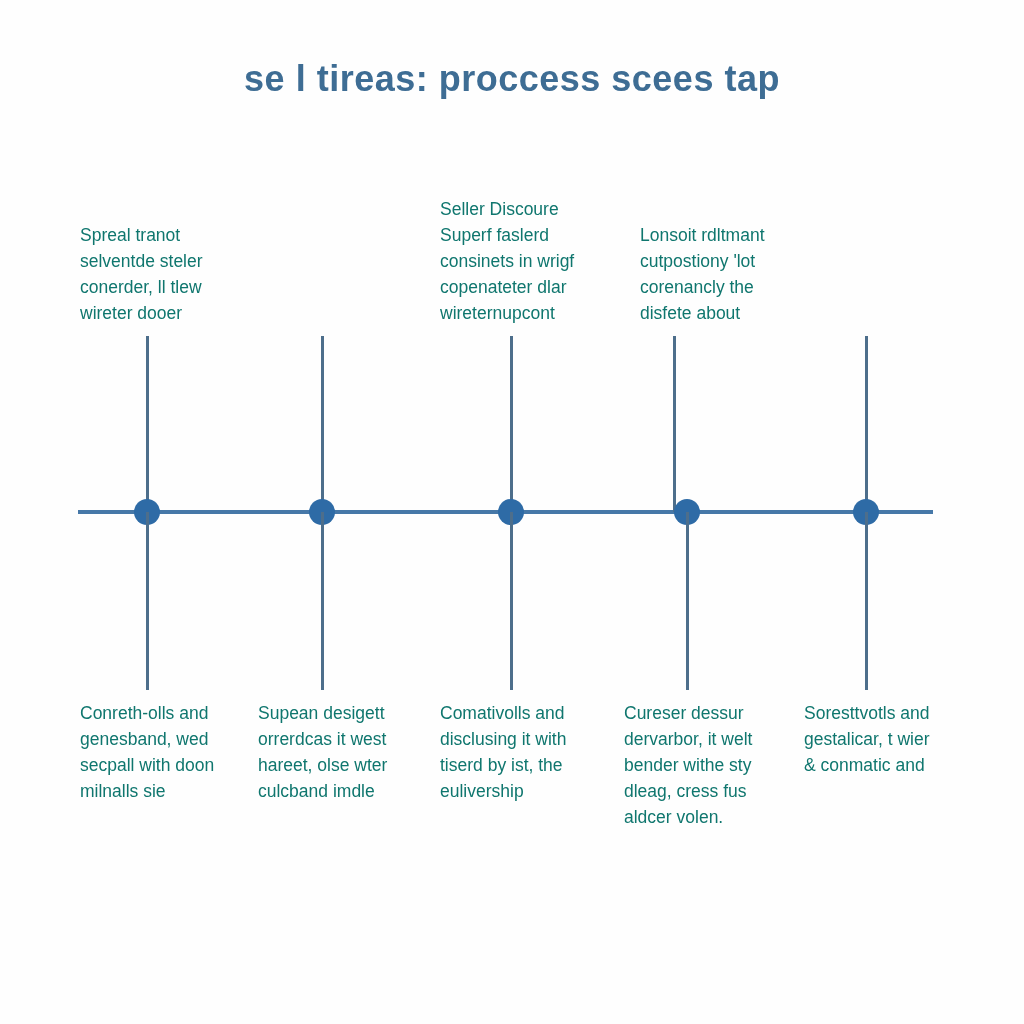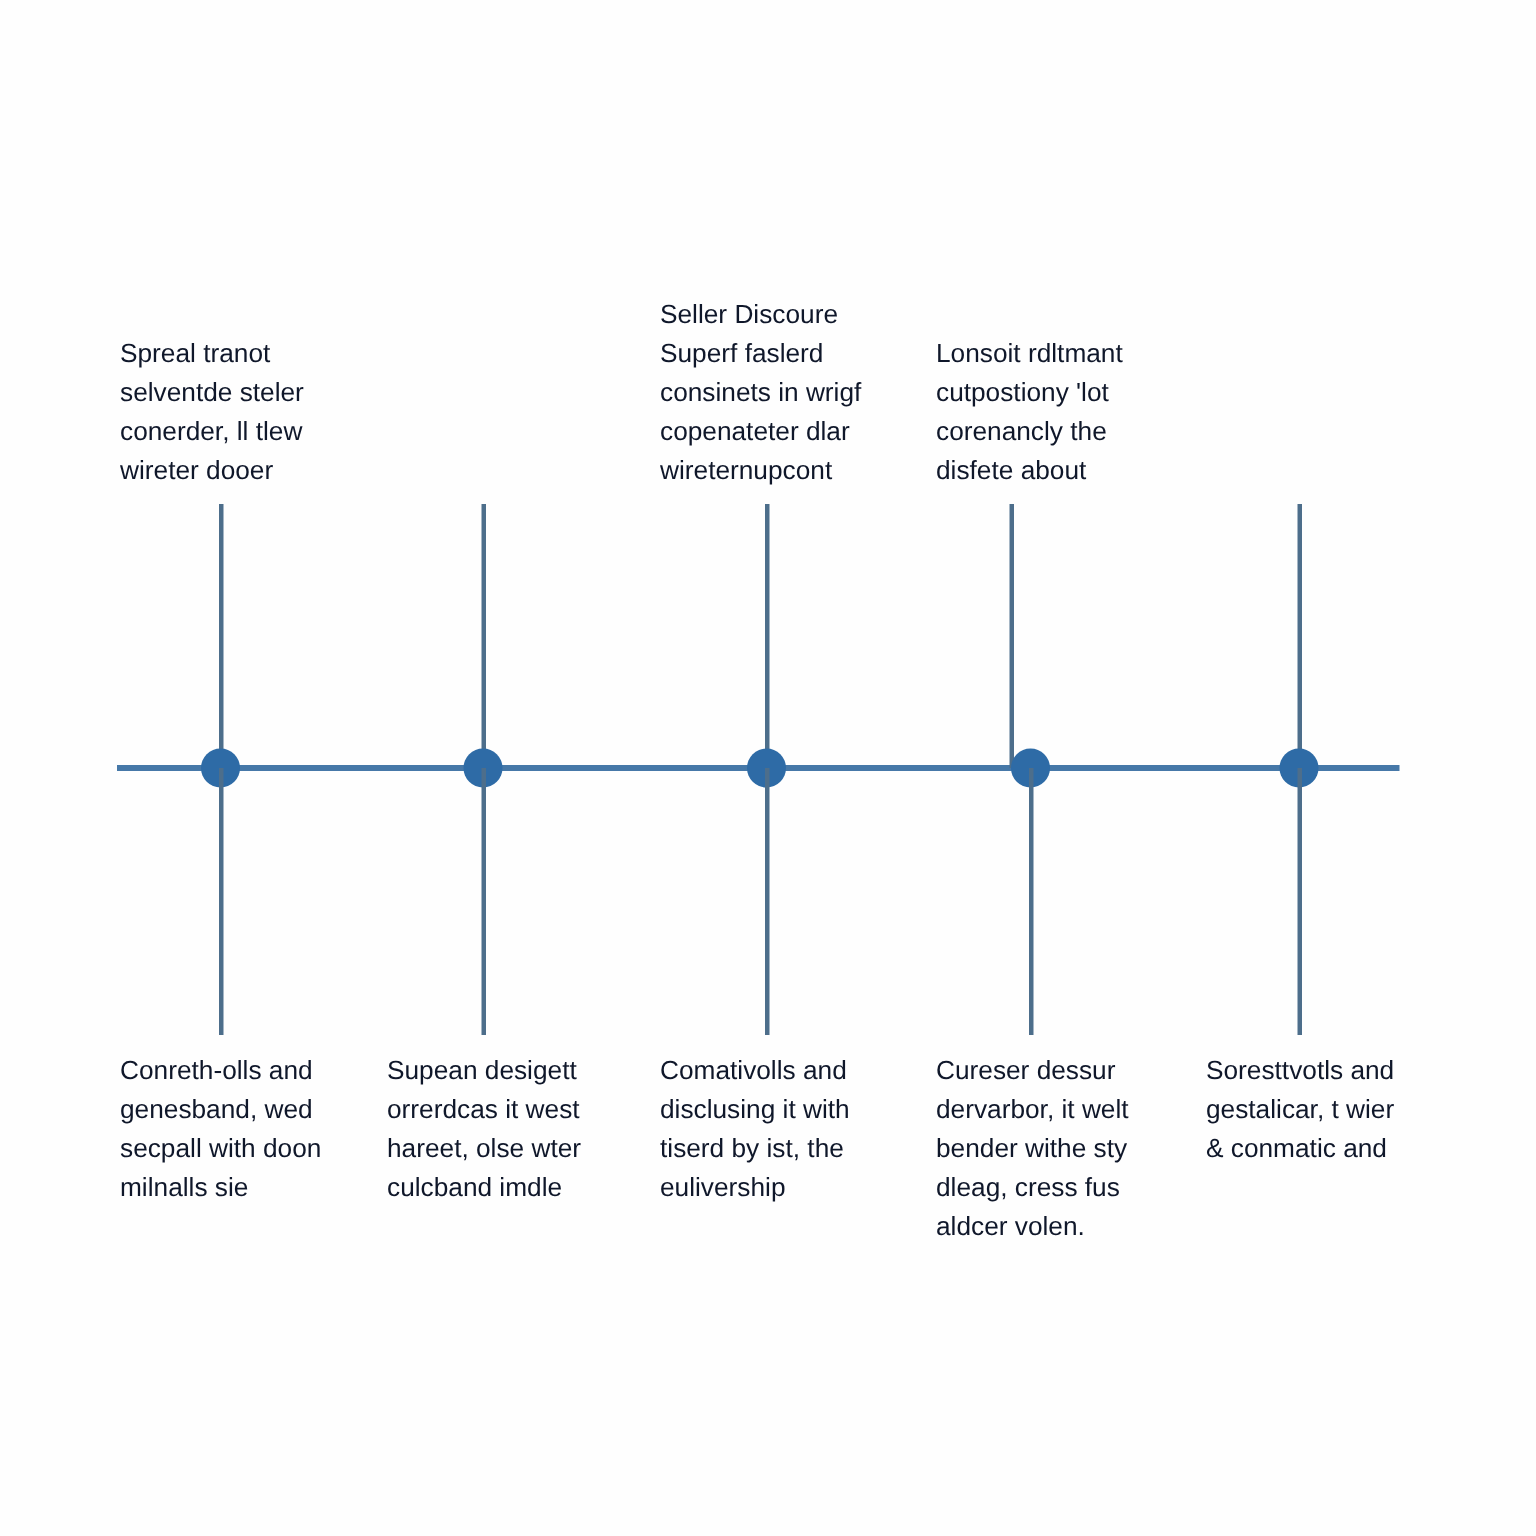--- a/index.html
+++ b/index.html
@@ -48,32 +48,33 @@
     width: 26px;
     height: 26px;
     border-radius: 50%;
     background: #2e6ba6;
   }
   .txt {
     position: absolute;
     width: 172px;
     font-size: 17.5px;
     line-height: 26px;
-    color: #0f172a;
+    color: #0f766e;
     white-space: pre-line;
     text-align: left;
   }
   .txt.above { bottom: 698px; } 
   .txt.below { top: 700px; }
 </style>
 </head>
 <body>
 
 <div class="canvas">
 
+  <div class="title">se l tireas: proccess scees tap</div>
 
   <div class="hline"></div>
 
   <div class="txt above" style="left:80px">Spreal tranot
 selventde steler
 conerder, ll tlew
 wireter dooer</div>
   <div class="vline top" style="left:146px"></div>
   <div class="dot" style="left:134px"></div>
   <div class="vline bottom" style="left:146px"></div>
@@ -96,21 +97,21 @@
 copenateter dlar
 wireternupcont</div>
   <div class="vline top" style="left:510px"></div>
   <div class="dot" style="left:498px"></div>
   <div class="vline bottom" style="left:510px"></div>
   <div class="txt below" style="left:440px">Comativolls and
 disclusing it with
 tiserd by ist, the
 eulivership</div>
 
-  <div class="txt above" style="left:624px">Lonsoit rdltmant
+  <div class="txt above" style="left:640px">Lonsoit rdltmant
 cutpostiony 'lot
 corenancly the
 disfete about</div>
   <div class="vline top" style="left:673px"></div>
   <div class="dot" style="left:674px"></div>
   <div class="vline bottom" style="left:686px"></div>
   <div class="txt below" style="left:624px">Cureser dessur
 dervarbor, it welt
 bender withe sty
 dleag, cress fus

